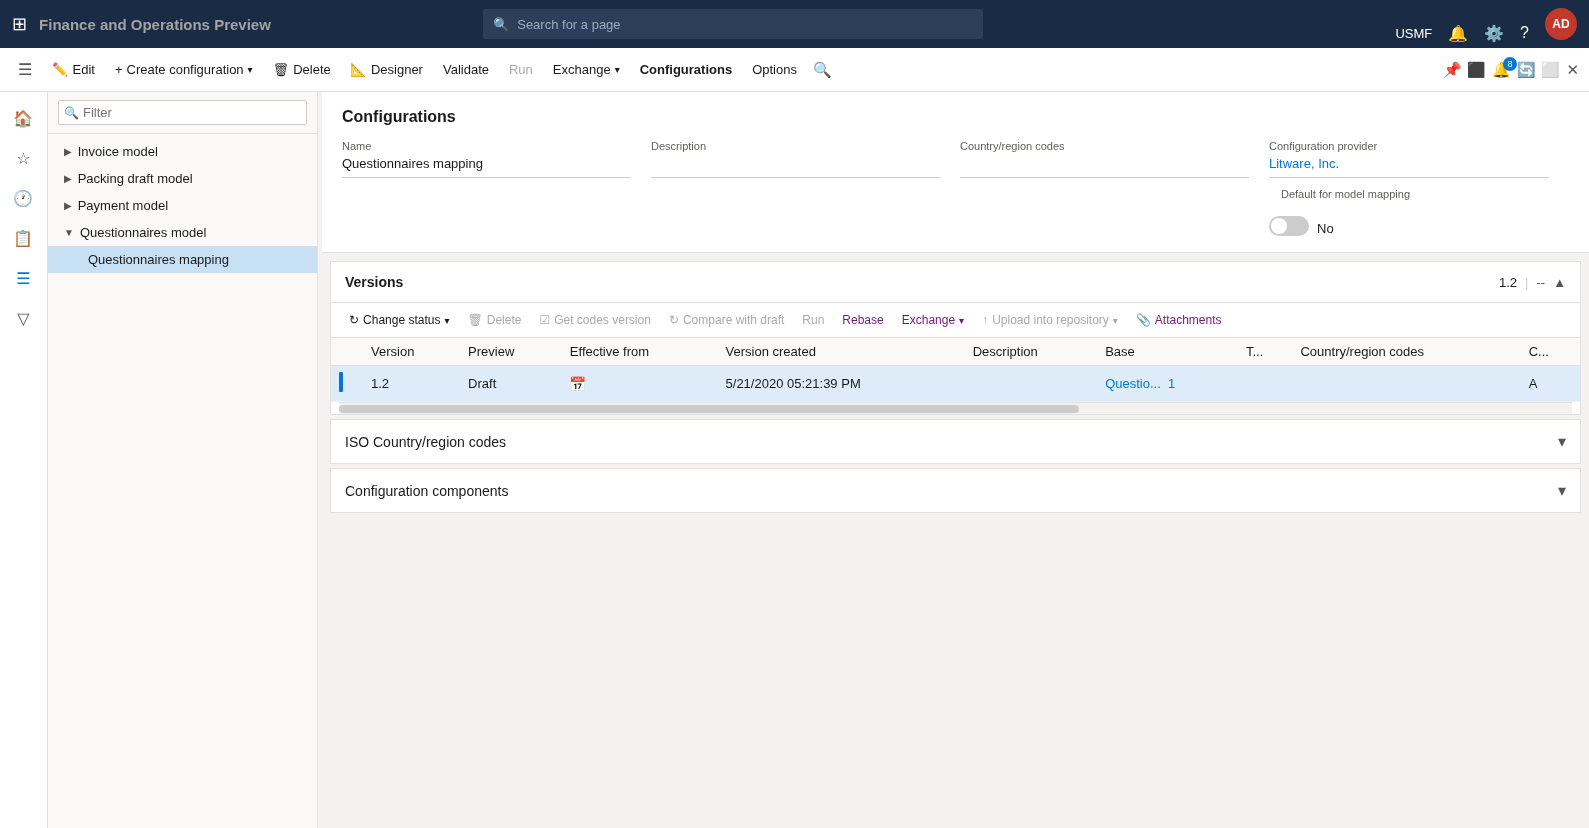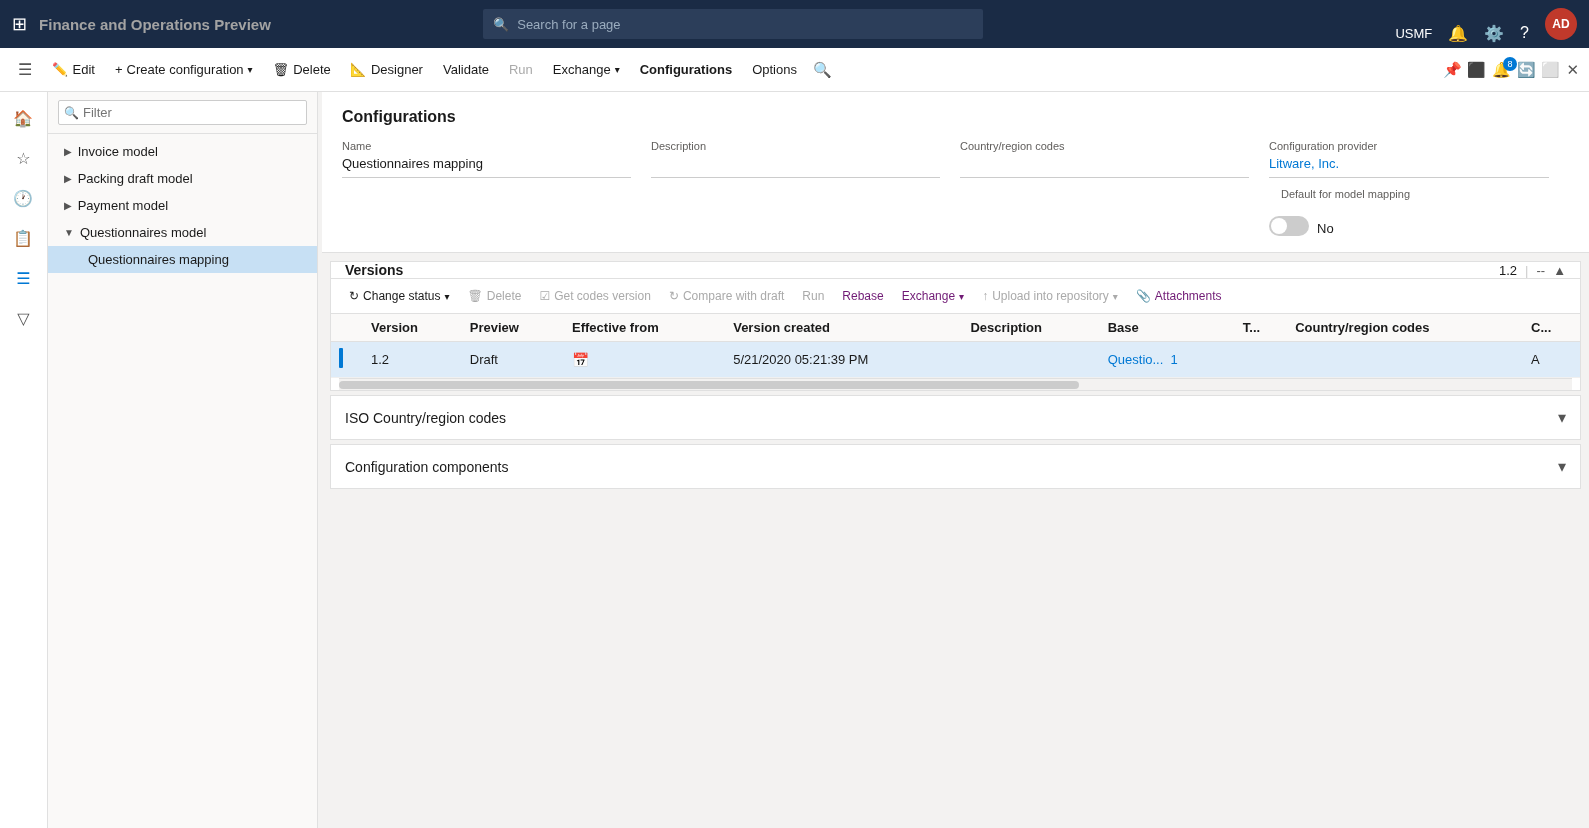--- a/index.html
+++ b/index.html
@@ -155,21 +155,21 @@
     .toggle-no { font-size: 13px; color: #1a1a1a; }
 
     
     .versions-section {
       background: #fff;
       margin: 8px 8px 0 8px;
       border: 1px solid #e0e0e0;
     }
     .versions-header {
       display: flex; align-items: center; justify-content: space-between;
-      padding: 0 14px;
+      padding: 12px 14px;
       border-bottom: 1px solid #e0e0e0;
     }
     .versions-title { font-size: 14px; font-weight: 600; color: #1a1a1a; }
     .versions-meta { display: flex; align-items: center; gap: 8px; font-size: 13px; color: #555; }
     .versions-meta .ver-num { color: #1a1a1a; }
     .versions-toolbar {
       display: flex; align-items: center; padding: 6px 10px;
       border-bottom: 1px solid #e0e0e0; gap: 2px; flex-wrap: wrap;
     }
     .ver-btn {
@@ -178,21 +178,21 @@
       font-size: 12px; color: #1a1a1a; cursor: pointer; border-radius: 2px;
     }
     .ver-btn.disabled { color: #aaa; cursor: default; }
     .ver-btn.link-style { color: #701a75; }
 
     
     .ver-table { width: 100%; border-collapse: collapse; font-size: 13px; }
     .ver-table th {
       text-align: left; padding: 6px 8px;
       background: #faf9f8; border-bottom: 1px solid #e0e0e0;
-      font-weight: 700; color: #1a1a1a; white-space: nowrap;
+      font-weight: 400; color: #1a1a1a; white-space: nowrap;
     }
     .ver-table td {
       padding: 6px 8px; border-bottom: 1px solid #f0f0f0;
       color: #1a1a1a; white-space: nowrap;
     }
     .ver-table tr.selected { background: #deecf9; }
     .ver-table tr.selected td { background: #deecf9; }
 
     
     .ver-table-wrap { overflow-x: auto; max-height: 200px; overflow-y: auto; }

